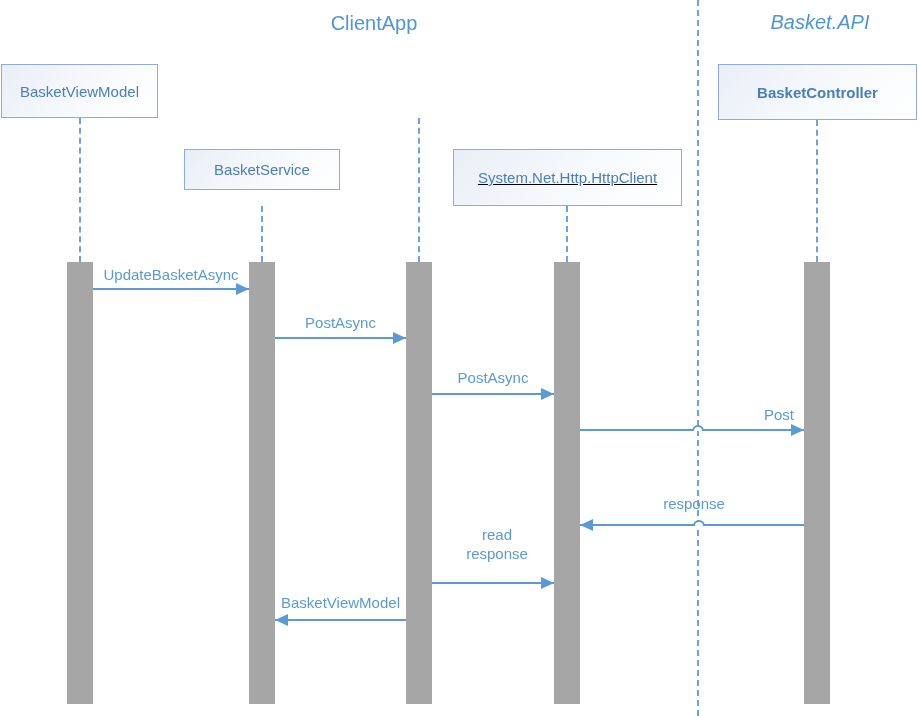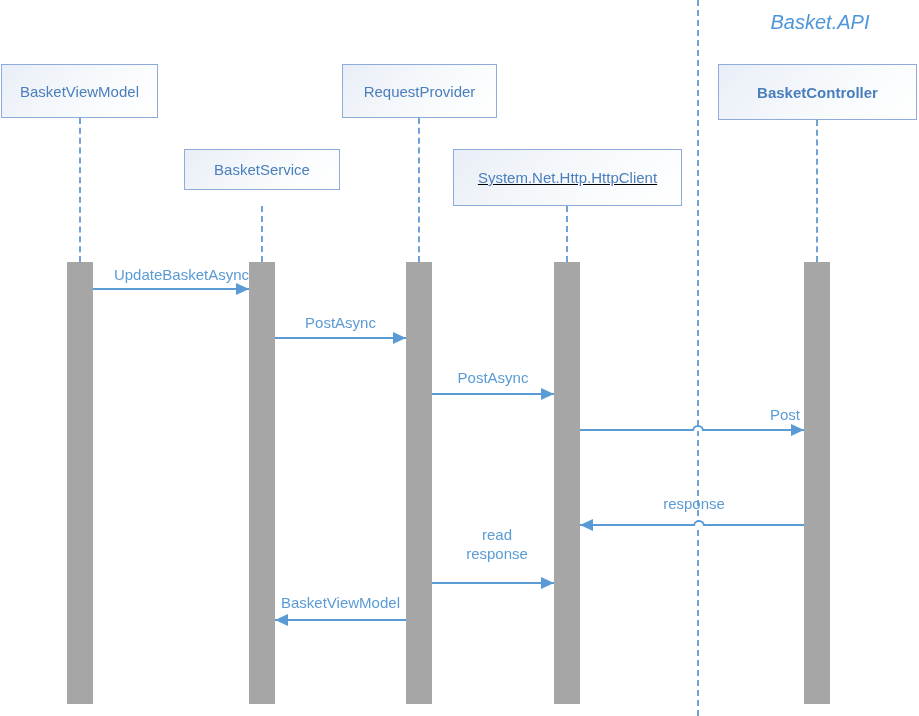--- a/index.html
+++ b/index.html
@@ -113,59 +113,57 @@
   <div class="lifeline" style="left:816px; top:120px; height:142px;"></div>
 
   <div class="activation" style="left:67px;"></div>
   <div class="activation" style="left:249px;"></div>
   <div class="activation" style="left:406px;"></div>
   <div class="activation" style="left:554px;"></div>
   <div class="activation" style="left:804px;"></div>
 
   <div class="msg-line" style="left:93px; top:288px; width:156px;"></div>
   <div class="arrow-right" style="left:236px; top:283px;"></div>
-  <div class="msg-label" style="left:93px; top:265px; width:156px;text-align:right;">UpdateBasketAsync</div>
+  <div class="msg-label" style="left:93px; top:265px; width:156px;">UpdateBasketAsync</div>
 
   <div class="msg-line" style="left:275px; top:337px; width:131px;"></div>
   <div class="arrow-right" style="left:393px; top:332px;"></div>
   <div class="msg-label" style="left:275px; top:313px; width:131px;">PostAsync</div>
 
   <div class="msg-line" style="left:432px; top:393px; width:122px;"></div>
   <div class="arrow-right" style="left:541px; top:388px;"></div>
   <div class="msg-label" style="left:432px; top:368px; width:122px;">PostAsync</div>
 
   <div class="msg-line" style="left:580px; top:429px; width:224px;"></div>
   <div class="line-hop" style="left:692px; top:425px;"></div>
   <div class="arrow-right" style="left:791px; top:424px;"></div>
-  <div class="msg-label" style="left:694px; top:405px; width:106px;text-align:right;">Post</div>
+  <div class="msg-label" style="left:726px; top:405px; width:106px;">Post</div>
 
   <div class="msg-line" style="left:580px; top:524px; width:224px;"></div>
   <div class="line-hop" style="left:693px; top:520px;"></div>
   <div class="arrow-left" style="left:580px; top:519px;"></div>
   <div class="msg-label" style="left:636px; top:494px; width:116px;">response</div>
 
   <div class="msg-line" style="left:432px; top:582px; width:122px;"></div>
   <div class="arrow-right" style="left:541px; top:577px;"></div>
   <div class="msg-label" style="left:457px; top:525px; width:80px;">read response</div>
 
   <div class="msg-line" style="left:275px; top:619px; width:131px;"></div>
   <div class="arrow-left" style="left:275px; top:614px;"></div>
   <div class="msg-label" style="left:275px; top:593px; width:131px;">BasketViewModel</div>
 
   <div class="participant" style="left:1px; top:64px; width:157px; height:54px;text-align:center;">
     <span>BasketViewModel</span>
   </div>
   <div class="participant" style="left:184px; top:149px; width:156px; height:41px;">
     <span>BasketService</span>
   </div>
-  <div class="participant" style="left:342px; top:64px; width:155px; height:54px;">
-    <span>RequestProvider</span>
-  </div>
   <div class="participant" style="left:453px; top:149px; width:229px; height:57px;text-decoration:underline;">
     <span>System.Net.Http.HttpClient</span>
   </div>
   <div class="participant" style="left:718px; top:64px; width:199px; height:56px;font-weight:bold;">
     <span>BasketController</span>
   </div>
 
+  <div class="group-heading" style="left:274px; top:12px; width:200px;">ClientApp</div>
   <div class="group-heading" style="left:720px; top:11px; width:200px;font-style:italic;">Basket.API</div>
 
 </div>
 
 </body></html>

